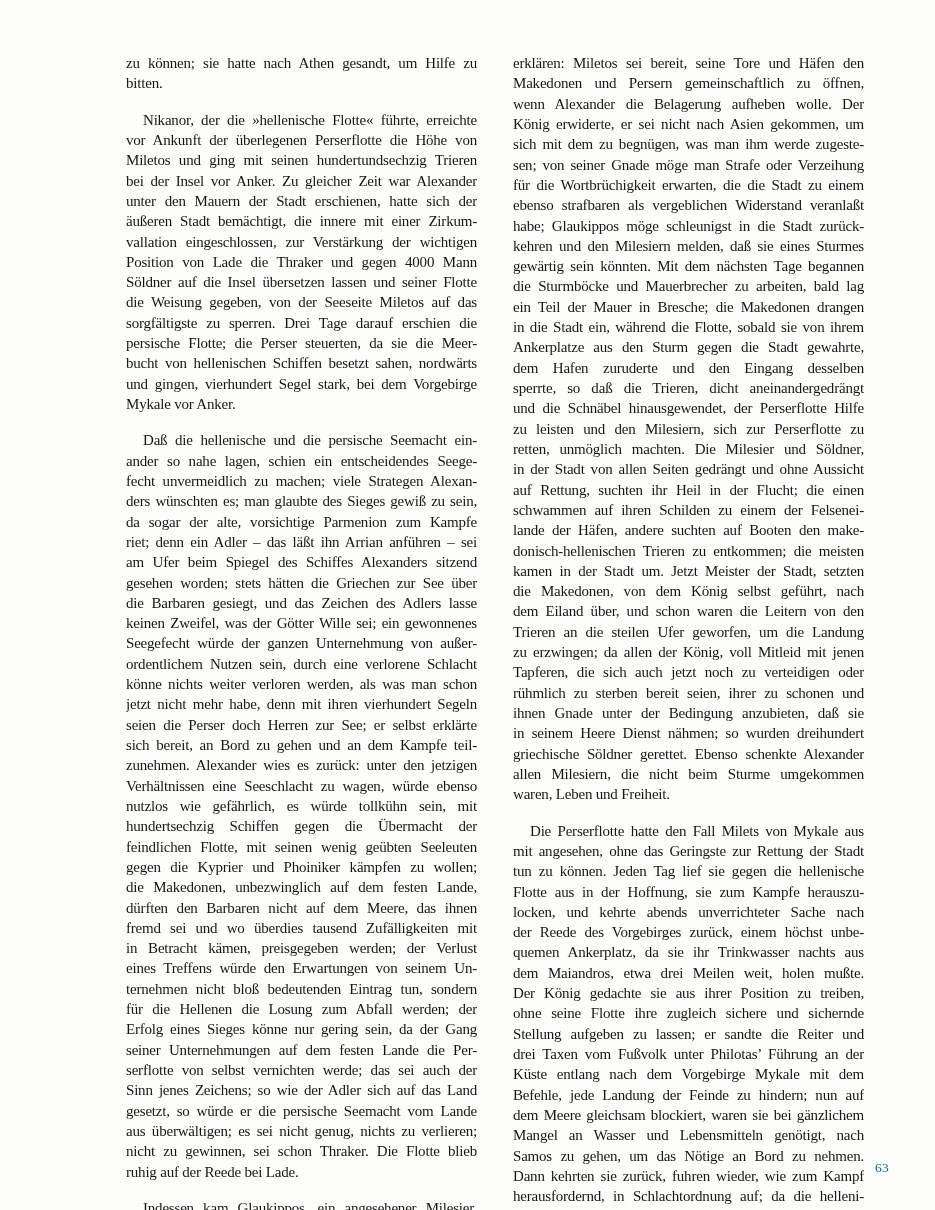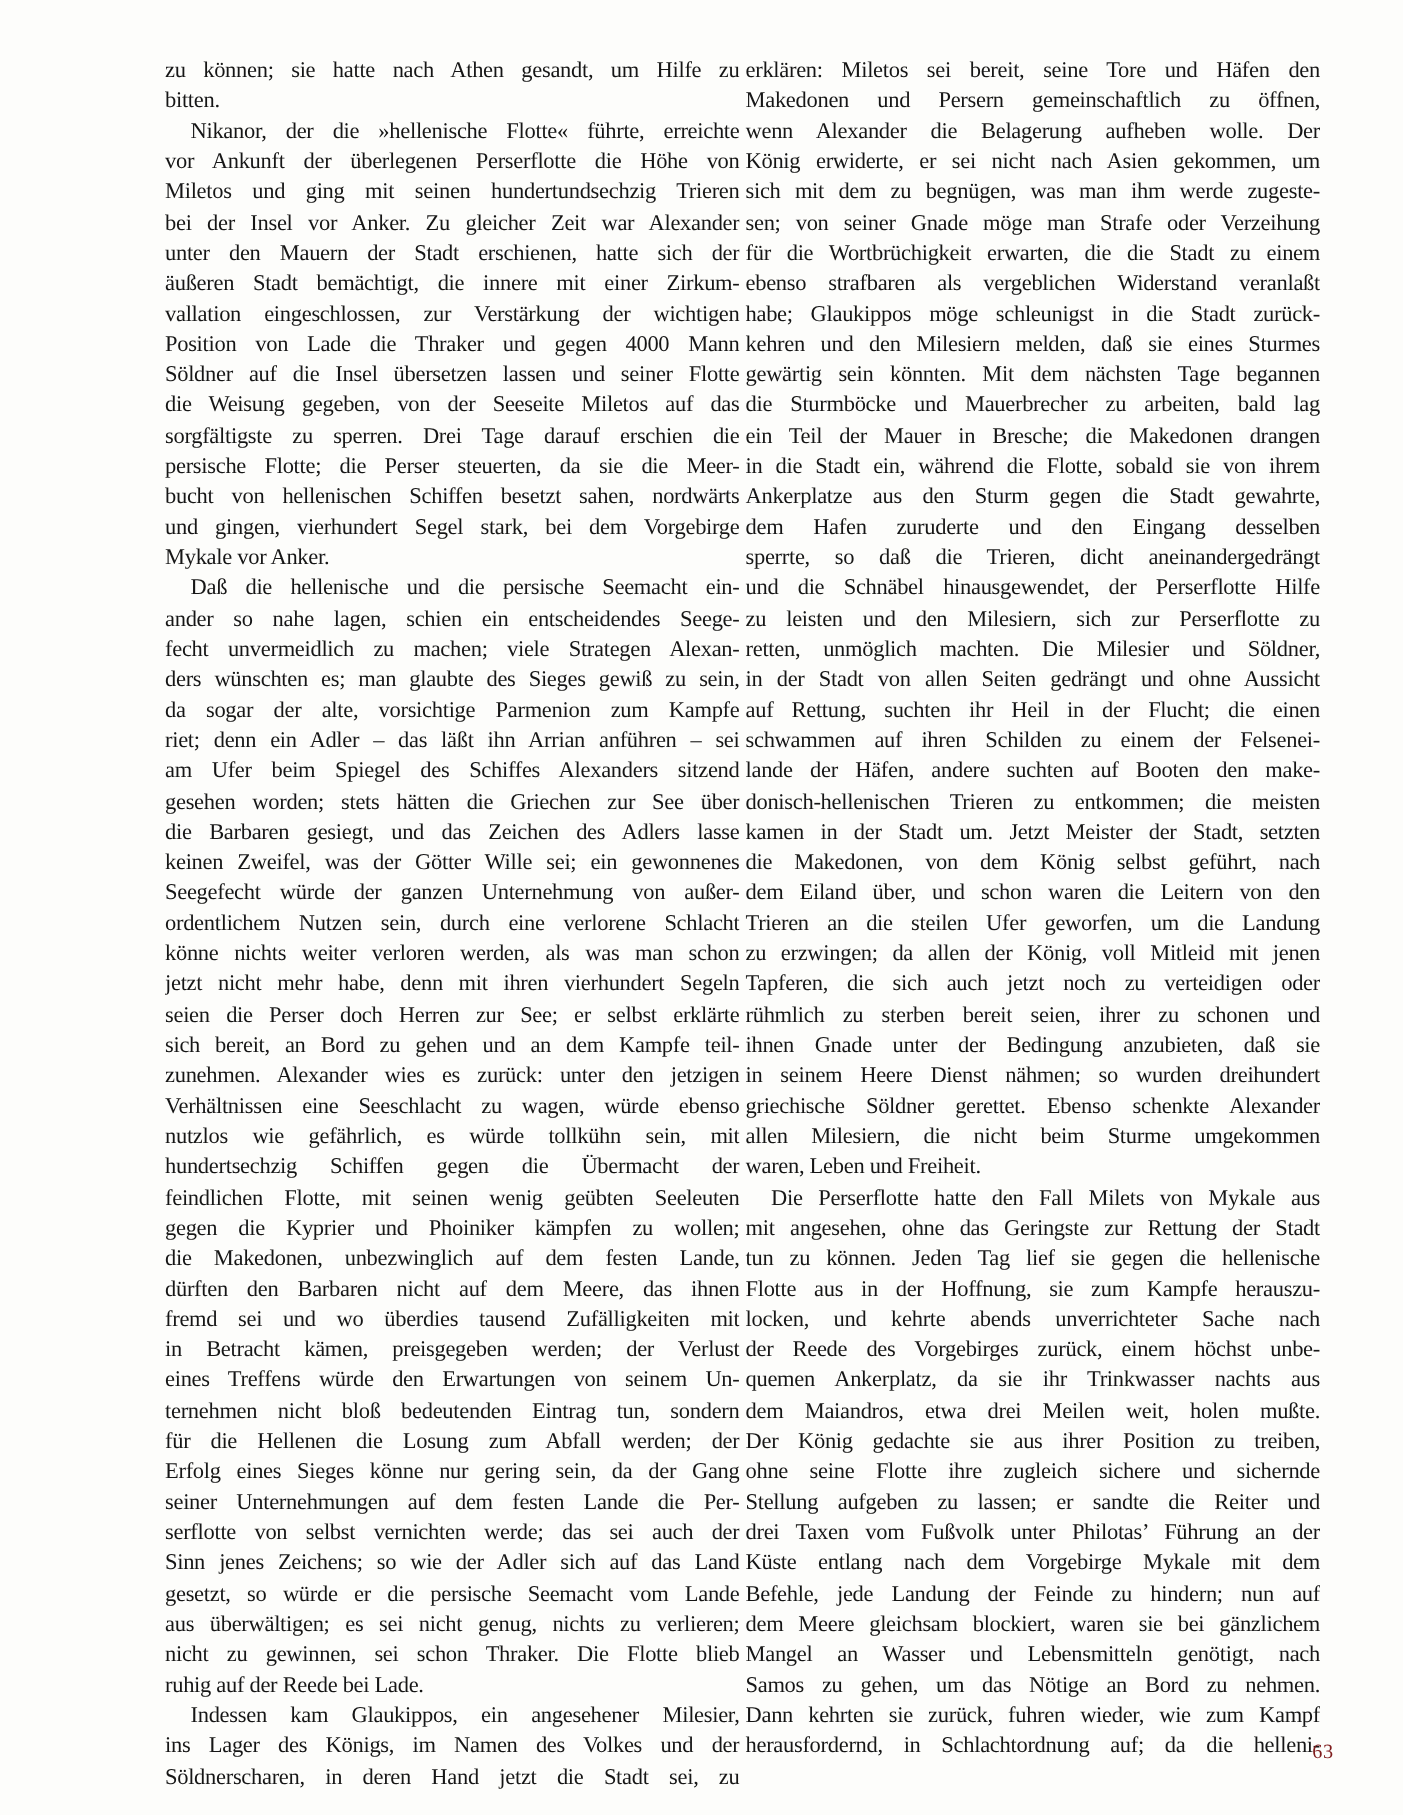--- a/index.html
+++ b/index.html
@@ -22,38 +22,38 @@
   .col {
     position: absolute;
     top: 37px;
     width: 383px;
     font-size: 15px;
     line-height: 20.32px;
     letter-spacing: -0.2px;
   }
   .col-left  { left: 110px; }
   .col-right { left: 497px; }
-  .para { margin: 0; }
+  .para { margin: 16px; }
   .line {
     height: 20.32px;
     overflow: hidden;
     text-align: justify;
     text-align-last: justify;
   }
   .line.indent { text-indent: 17px; }
   .line.end { text-align-last: left; }
   .pagenum {
     position: absolute;
     top: 1160px;
     left: 512px;
     width: 377px;
     text-align: right;
     font-size: 13.5px;
     letter-spacing: 0.3px;
-    color: #7f1d1d;
+    color: #0369a1;
   }
 </style>
 </head>
 <body>
 
 <div class="page">
   <div class="col col-left" id="col-left">
       <div class="para">
         <div class="line">zu können; sie hatte nach Athen gesandt, um Hilfe zu</div>
         <div class="line end">bitten.</div>

